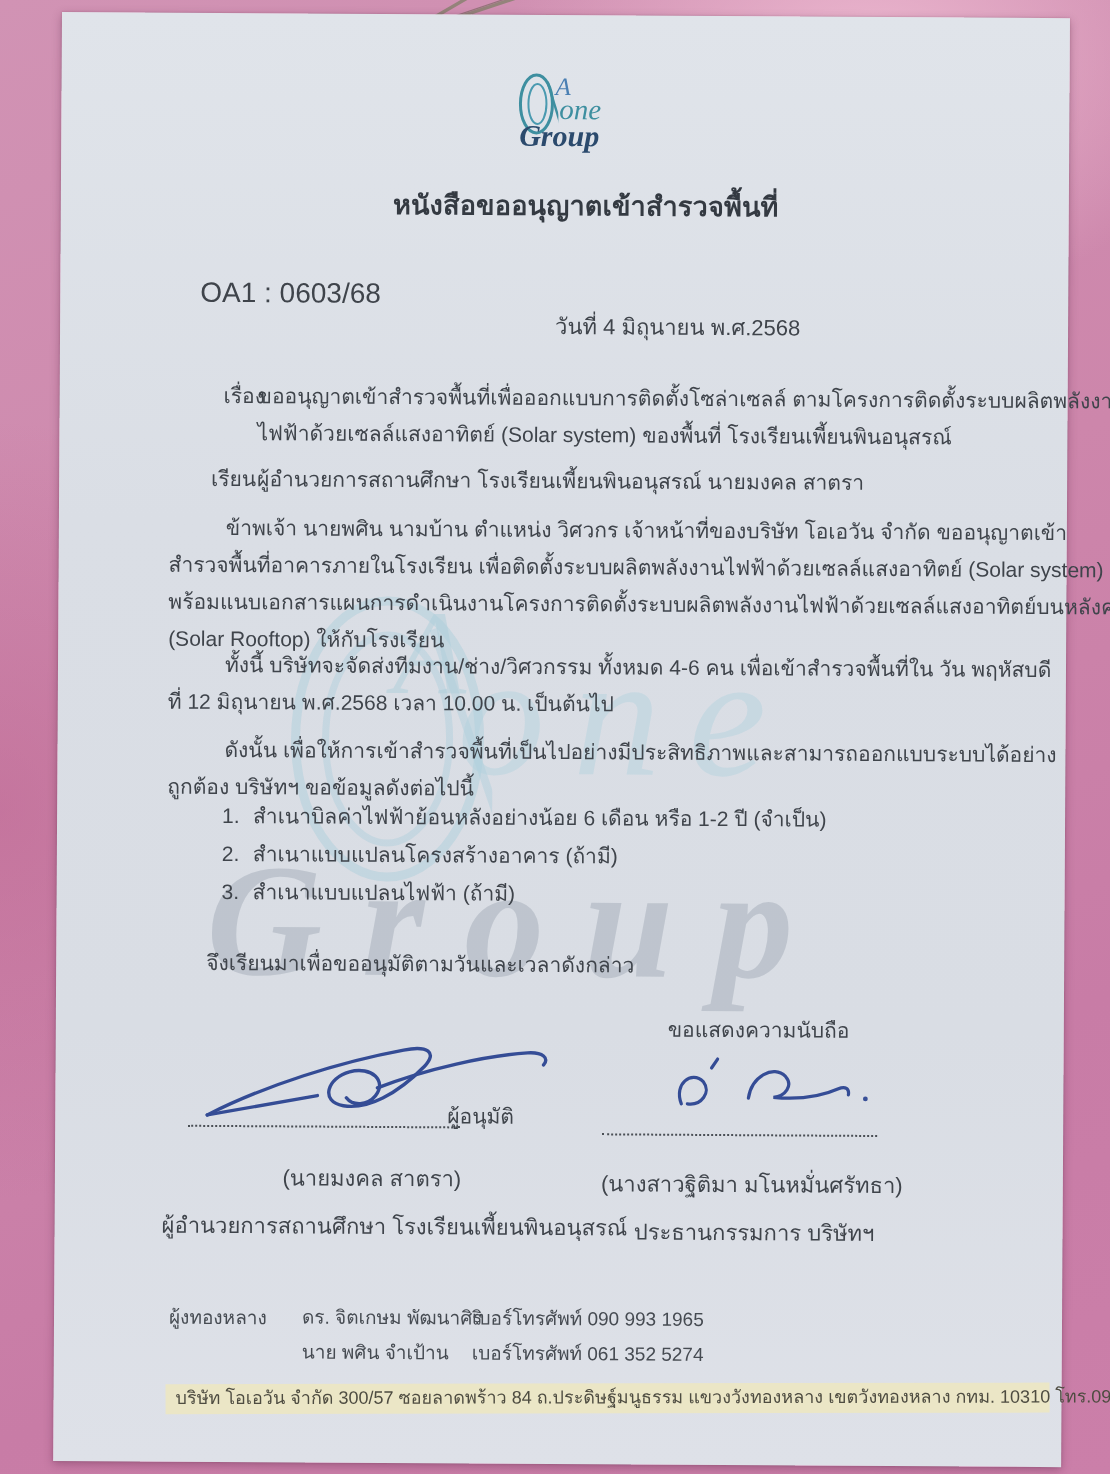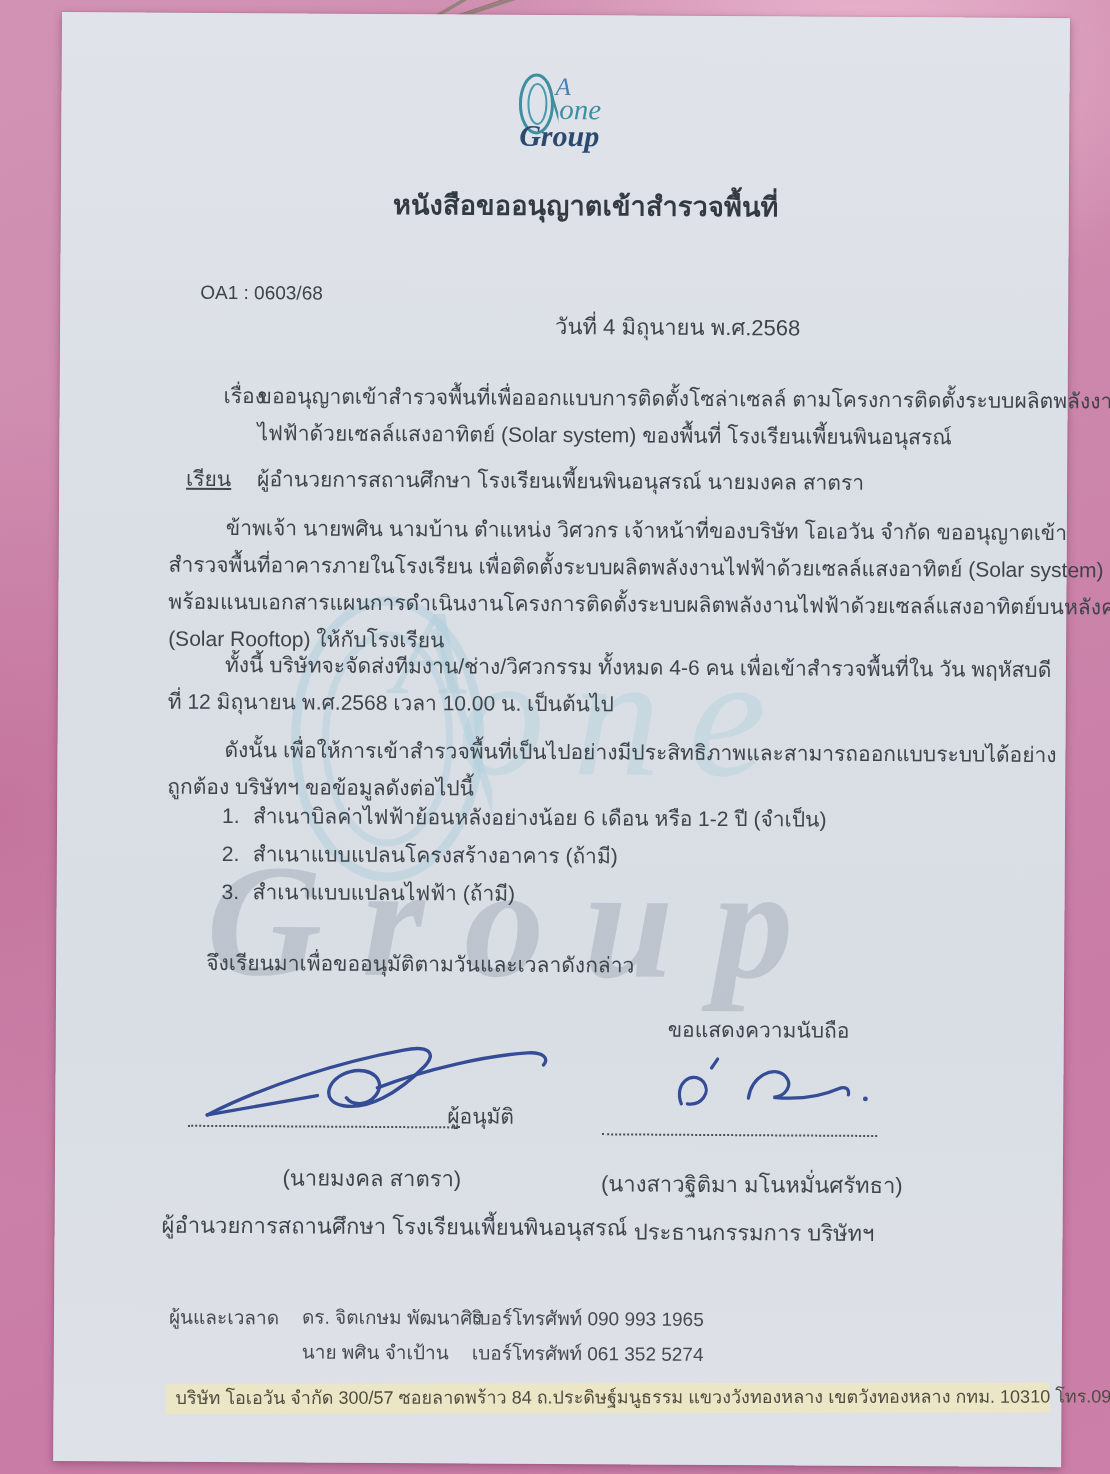--- a/index.html
+++ b/index.html
@@ -54,28 +54,28 @@
     <ellipse cx="20" cy="32" rx="16" ry="29" fill="none" stroke="#3e8fa0" stroke-width="3"></ellipse>
     <ellipse cx="21" cy="32" rx="9" ry="20" fill="none" stroke="#4a9ab0" stroke-width="2"></ellipse>
     <path d="M31,10 L46,58" stroke="#3e8fa0" stroke-width="2.4" fill="none"></path>
   </svg>
   <div class="abs serifit" style="left:494px;top:58px;font-size:25px;color:#4a7fb3;">A</div>
   <div class="abs serifit" style="left:498px;top:78px;font-size:29px;color:#3e8fa0;">one</div>
   <div class="abs serifit" style="left:458px;top:104px;font-size:30px;font-weight:bold;color:#2b4a6d;">Group</div>
 
   <div class="abs t title" style="left:0;right:0;top:176px;text-align:center;padding-left:42px;">หนังสือขออนุญาตเข้าสำรวจพื้นที่</div>
 
-  <div class="abs t" style="left:140px;top:265px;font-size:19px;">OA1 : 0603/68</div>
+  <div class="abs t" style="left:140px;top:265px;font-size:28px;">OA1 : 0603/68</div>
   <div class="abs t" style="left:495px;top:297px;font-size:22px;">วันที่ 4 มิถุนายน พ.ศ.2568</div>
 
   <div class="abs t" style="left:140px;top:368px;margin-left:24px;">เรื่อง</div>
   <div class="abs t" style="left:198px;top:368px;">ขออนุญาตเข้าสำรวจพื้นที่เพื่อออกแบบการติดตั้งโซล่าเซลล์ ตามโครงการติดตั้งระบบผลิตพลังงาน</div>
   <div class="abs t" style="left:198px;top:405px;">ไฟฟ้าด้วยเซลล์แสงอาทิตย์ (Solar system)  ของพื้นที่ โรงเรียนเพี้ยนพินอนุสรณ์</div>
 
-  <div class="abs t" style="left:127px;top:451px;text-decoration:underline;">เรียน</div>
+  <div class="abs t" style="left:152px;top:451px;">เรียน</div>
   <div class="abs t" style="left:198px;top:451px;">ผู้อำนวยการสถานศึกษา โรงเรียนเพี้ยนพินอนุสรณ์ นายมงคล สาตรา</div>
 
   <div class="abs t" style="left:167px;top:500px;">ข้าพเจ้า นายพศิน นามบ้าน  ตำแหน่ง วิศวกร เจ้าหน้าที่ของบริษัท โอเอวัน จำกัด ขออนุญาตเข้า</div>
   <div class="abs t" style="left:110px;top:537px;">สำรวจพื้นที่อาคารภายในโรงเรียน เพื่อติดตั้งระบบผลิตพลังงานไฟฟ้าด้วยเซลล์แสงอาทิตย์ (Solar system)</div>
   <div class="abs t" style="left:110px;top:574px;">พร้อมแนบเอกสารแผนการดำเนินงานโครงการติดตั้งระบบผลิตพลังงานไฟฟ้าด้วยเซลล์แสงอาทิตย์บนหลังคา</div>
   <div class="abs t" style="left:110px;top:611px;">(Solar Rooftop) ให้กับโรงเรียน</div>
 
   <div class="abs t" style="left:167px;top:637px;">ทั้งนี้  บริษัทจะจัดส่งทีมงาน/ช่าง/วิศวกรรม ทั้งหมด 4-6 คน เพื่อเข้าสำรวจพื้นที่ใน วัน พฤหัสบดี</div>
   <div class="abs t" style="left:110px;top:674px;">ที่ 12 มิถุนายน พ.ศ.2568 เวลา 10.00 น. เป็นต้นไป</div>
 
@@ -113,21 +113,21 @@
   </svg>
 
   <div class="abs dots" style="left:547px;top:1118px;width:275px;"></div>
 
   <div class="abs t" style="left:187px;top:1150px;width:260px;text-align:center;font-size:22px;">(นายมงคล สาตรา)</div>
   <div class="abs t" style="left:537px;top:1154px;width:320px;text-align:center;font-size:22px;">(นางสาวฐิติมา มโนหมั่นศรัทธา)</div>
 
   <div class="abs t" style="left:107px;top:1198px;width:420px;text-align:center;font-size:22px;">ผู้อำนวยการสถานศึกษา โรงเรียนเพี้ยนพินอนุสรณ์</div>
   <div class="abs t" style="left:557px;top:1202px;width:285px;text-align:center;font-size:22px;">ประธานกรรมการ บริษัทฯ</div>
 
-  <div class="abs t small" style="left:115px;top:1290px;">ผู้นและเวลาด</div>
+  <div class="abs t small" style="left:115px;top:1290px;">ผู้งทองหลาง</div>
   <div class="abs t small" style="left:248px;top:1289px;">ดร. จิตเกษม พัฒนาศิริ</div>
   <div class="abs t small" style="left:418px;top:1289px;">เบอร์โทรศัพท์ 090 993 1965</div>
   <div class="abs t small" style="left:248px;top:1324px;">นาย พศิน จำเป้าน</div>
   <div class="abs t small" style="left:418px;top:1324px;">เบอร์โทรศัพท์ 061 352 5274</div>
 
   <div class="abs footerbar" style="left:112px;top:1368px;width:874px;height:30px;">บริษัท โอเอวัน จำกัด 300/57 ซอยลาดพร้าว 84 ถ.ประดิษฐ์มนูธรรม แขวงวังทองหลาง เขตวังทองหลาง กทม. 10310 โทร.090-993-1965</div>
 
 </div>
 
 </body></html>

